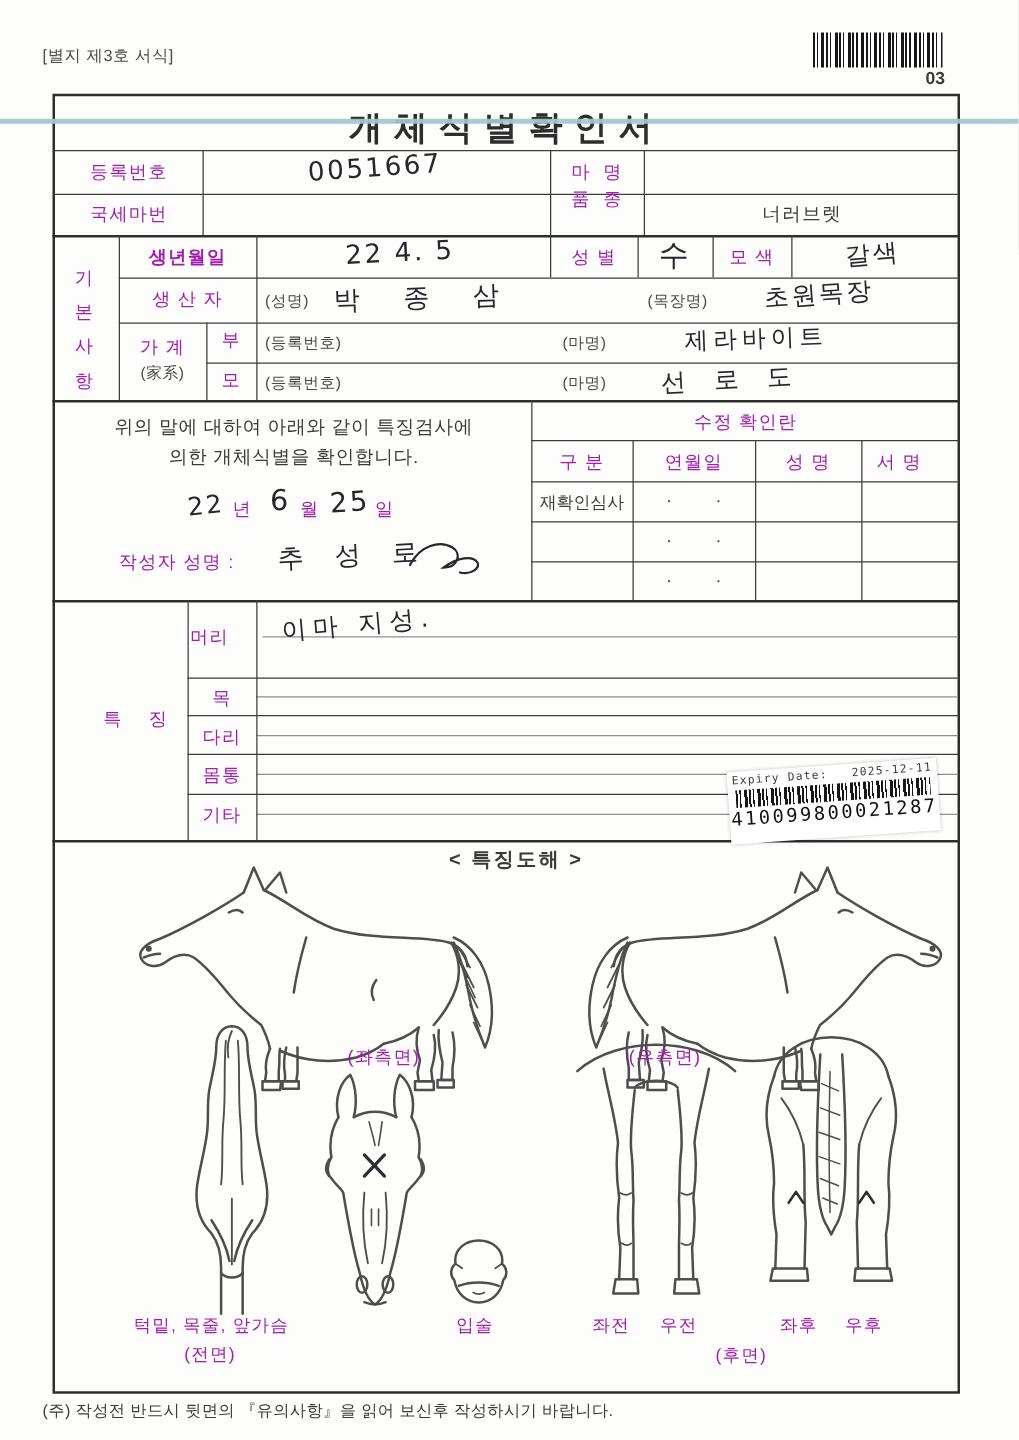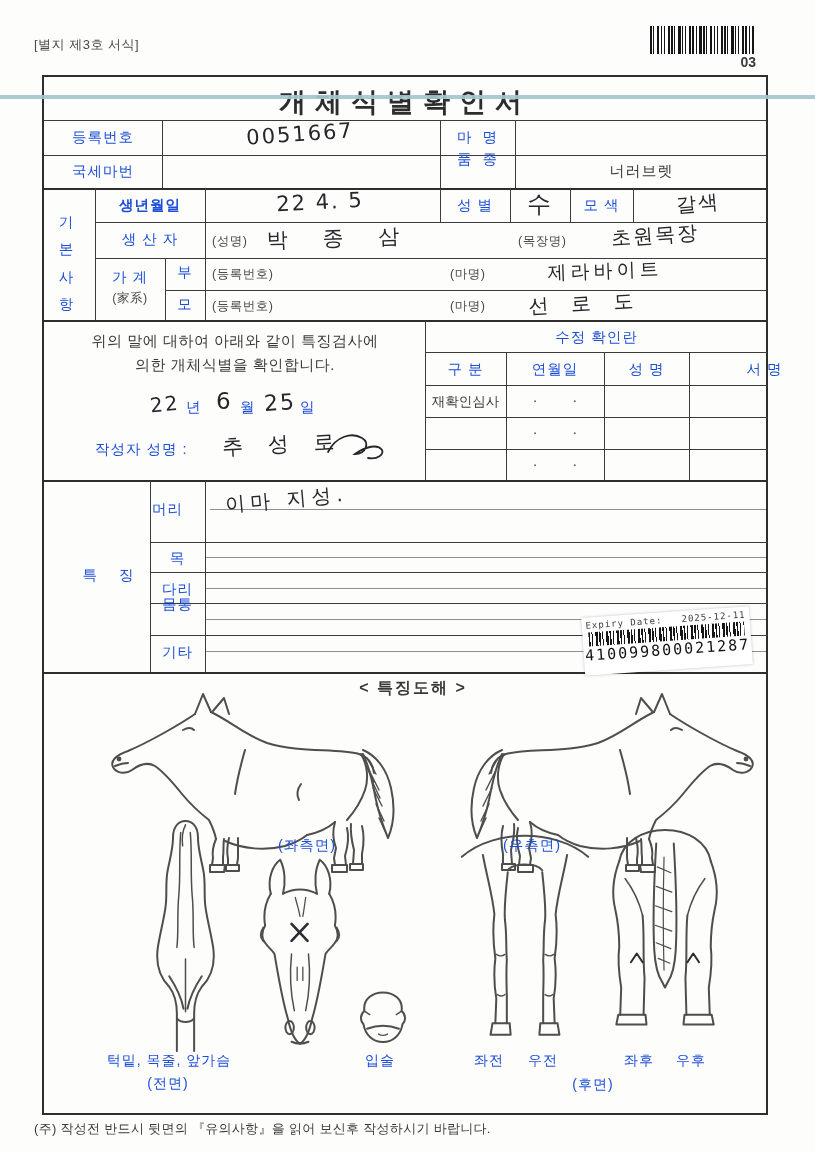--- a/index.html
+++ b/index.html
@@ -6,21 +6,21 @@
   .page{position:relative;width:815px;height:1152px;background:#fdfdfc;margin:0 auto;overflow:hidden;
         font-family:"Liberation Sans","DejaVu Sans",sans-serif;color:#3a3a3a;}
   .abs{position:absolute;}
   .ctr{text-align:center;}
   .pre{white-space:pre;}
   .hl{position:absolute;background:#3c3c3c;height:1px;}
   .hl.th{height:2px;background:#2e2e2e;}
   .wl{position:absolute;background:#8f8f8f;height:1px;}
   .vl{position:absolute;background:#3c3c3c;width:1px;}
   .frame{position:absolute;border:2px solid #2e2e2e;background:transparent;}
-  .lbl{font-size:14.5px;letter-spacing:1px;color:#1d4ed8;}
+  .lbl{font-size:14.5px;letter-spacing:1px;color:#a21caf;}
   .sm{font-size:12.5px;color:#4a4a4a;letter-spacing:0.5px;}
   .hw{font-family:"DejaVu Sans",sans-serif;color:#26262b;font-size:20px;letter-spacing:2px;white-space:nowrap;}
   .title{font-size:27px;font-weight:bold;letter-spacing:9px;color:#2d2d2d;}
   .scanline{position:absolute;left:0;width:815px;height:4px;background:#a4c7cc;opacity:.92;z-index:9;}
   .vert{writing-mode:vertical-rl;text-orientation:upright;letter-spacing:13px;}
   .stripes{background:repeating-linear-gradient(90deg,#161616 0 1.6px,#fff 1.6px 3.2px,#161616 3.2px 4.2px,#fff 4.2px 7px,#161616 7px 9.4px,#fff 9.4px 10.6px);}
   .sticker{position:absolute;background:#fff;box-shadow:0 0 3px rgba(0,0,0,.25);transform:rotate(-4deg);z-index:6;}
   svg.art{position:absolute;overflow:visible;}
   svg.art *{vector-effect:non-scaling-stroke;}
 </style>
@@ -131,34 +131,34 @@
   <span class="abs lbl" style="left:95px;top:440px;">작성자 성명 :</span>
   <span class="abs hw" style="left:222px;top:430px;font-size:21px;letter-spacing:9px;transform:rotate(-3deg);">추 성 로</span>
   <svg class="art" style="left:322px;top:428px;" width="66" height="36" viewBox="0 0 66 36">
     <path d="M6,24 C14,8 30,4 40,10 C48,15 44,26 33,26 C44,18 56,16 60,22 C62,26 56,32 46,30" fill="none" stroke="#26262b" stroke-width="1.8" stroke-linecap="round"></path>
   </svg>
 
   <div class="abs ctr lbl" style="left:425px;top:328px;width:343px;">수정 확인란</div>
   <div class="abs ctr lbl" style="left:425px;top:360px;width:81px;">구 분</div>
   <div class="abs ctr lbl" style="left:506px;top:360px;width:98px;">연월일</div>
   <div class="abs ctr lbl" style="left:604px;top:360px;width:85px;">성 명</div>
-  <div class="abs ctr lbl" style="left:689px;top:360px;width:61px;padding-left:45px;">서 명</div>
+  <div class="abs ctr lbl" style="left:689px;top:360px;width:61px;">서 명</div>
 
   <div class="abs ctr" style="left:425px;top:393px;width:81px;font-size:13.5px;">재확인심사</div>
   <div class="abs ctr pre" style="left:506px;top:392px;width:98px;font-size:14px;">·         ·</div>
   <div class="abs ctr" style="left:425px;top:425px;width:81px;font-size:13.5px;"></div>
   <div class="abs ctr pre" style="left:506px;top:424px;width:98px;font-size:14px;">·         ·</div>
   <div class="abs ctr" style="left:425px;top:457px;width:81px;font-size:13.5px;"></div>
   <div class="abs ctr pre" style="left:506px;top:456px;width:98px;font-size:14px;">·         ·</div>
 
   <div class="abs ctr lbl" style="left:42px;top:566px;width:108px;letter-spacing:22px;text-indent:22px;padding-left:12px;">특징</div>
   <div class="abs ctr lbl" style="left:140px;top:500px;width:55px;">머리</div>
   <div class="abs ctr lbl" style="left:150px;top:549px;width:55px;">목</div>
   <div class="abs ctr lbl" style="left:150px;top:580px;width:55px;">다리</div>
-  <div class="abs ctr lbl" style="left:150px;top:595px;width:55px;">몸통</div>
+  <div class="abs ctr lbl" style="left:150px;top:611px;width:55px;">몸통</div>
   <div class="abs ctr lbl" style="left:150px;top:643px;width:55px;">기타</div>
   <div class="abs hw" style="left:225px;top:486px;transform:rotate(-5deg);letter-spacing:5px;">이마 지성.</div>
 
   <div class="sticker" style="left:583px;top:612px;width:168px;height:58px;">
     <div class="ctr pre" style="font-size:9px;letter-spacing:1px;margin-top:3px;font-family:'DejaVu Sans Mono',monospace;">Expiry Date:   2025-12-11</div>
     <div class="stripes" style="margin:2px 6px 0 6px;height:14px;"></div>
     <div class="ctr" style="font-size:15px;letter-spacing:2px;font-family:'DejaVu Sans Mono',monospace;color:#111;">410099800021287</div>
   </div>
 
   <div class="abs ctr" style="left:335px;top:678px;width:156px;font-size:16px;font-weight:bold;letter-spacing:2px;">&lt; 특징도해 &gt;</div>

